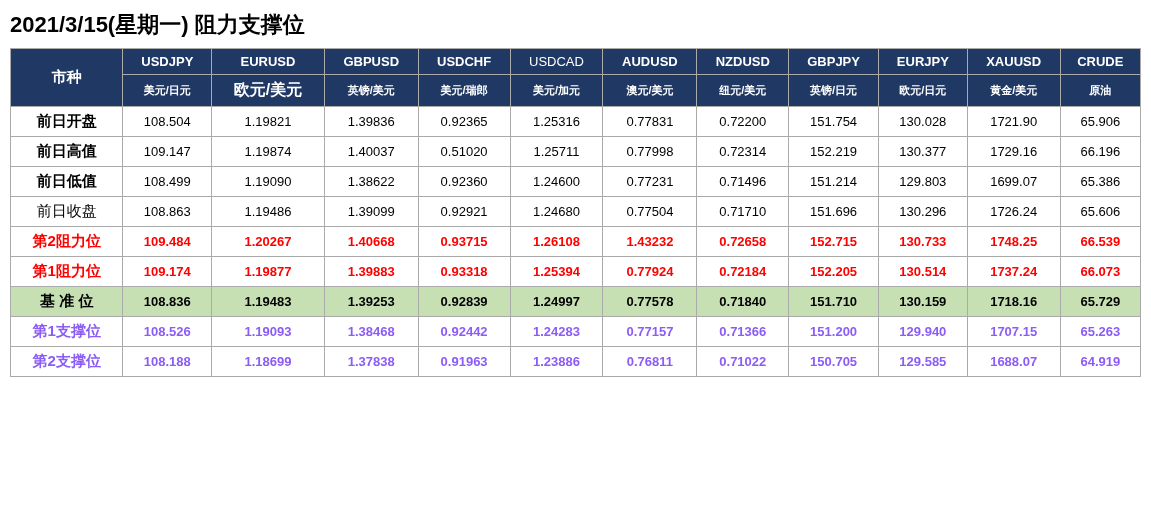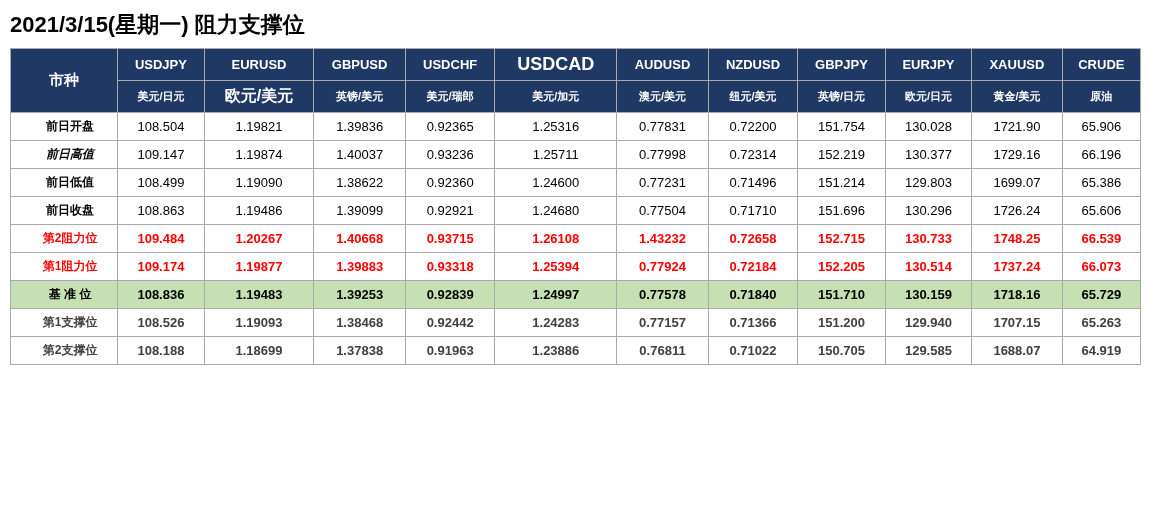--- a/index.html
+++ b/index.html
@@ -36,22 +36,21 @@
       background-color: #1f3864;
       color: #fff;
       font-weight: bold;
       font-size: 12px;
     }
     
     .label-cell {
       background-color: #1f3864;
       color: #fff;
       font-weight: bold;
-      font-size: 12px;
-      padding-left: 16px;
+      font-size: 15px;
     }
     
     .normal-row td {
       background-color: #fff;
       color: #000;
     }
     
     .resistance-row td {
       background-color: #fff;
       color: #ff0000;
@@ -63,40 +62,40 @@
       color: #000;
       font-weight: bold;
     }
     .base-row .label-cell {
       background-color: #c6e0b4;
       color: #000;
     }
     
     .support-row td {
       background-color: #fff;
-      color: #404040;
+      color: #8b5cf6;
       font-weight: bold;
     }
     
   </style>
 </head>
 <body>
 
 <div class="page-title">2021/3/15(星期一) 阻力支撑位</div>
 
 <table>
   <thead>
     <tr class="header-row-1">
       <th rowspan="2" style="vertical-align:middle; font-size:15px;">市种</th>
 
     <th style="font-weight: bold; font-size: 13px;">USDJPY</th>
         <th style="font-weight: bold; font-size: 13px;">EURUSD</th>
         <th style="font-weight: bold; font-size: 13px;">GBPUSD</th>
         <th style="font-weight: bold; font-size: 13px;">USDCHF</th>
-        <th style="font-weight: bold; font-size: 18px;">USDCAD</th>
+        <th style="font-weight: normal; font-size: 13px;">USDCAD</th>
         <th style="font-weight: bold; font-size: 13px;">AUDUSD</th>
         <th style="font-weight: bold; font-size: 13px;">NZDUSD</th>
         <th style="font-weight: bold; font-size: 13px;">GBPJPY</th>
         <th style="font-weight: bold; font-size: 13px;">EURJPY</th>
         <th style="font-weight: bold; font-size: 13px;">XAUUSD</th>
         <th style="font-weight: bold; font-size: 13px;">CRUDE</th>
       </tr>
     <tr class="header-row-2">
     <th style="font-size: 11px;">美元/日元</th>
         <th style="font-size: 16px;">欧元/美元</th>
@@ -120,25 +119,25 @@
         <td>0.92365</td>
         <td>1.25316</td>
         <td>0.77831</td>
         <td>0.72200</td>
         <td>151.754</td>
         <td>130.028</td>
         <td>1721.90</td>
         <td>65.906</td>
       </tr>
       <tr class="normal-row">
-        <td class="label-cell" style="font-weight: bold; font-style: italic;">前日高值</td>
+        <td class="label-cell" style="font-weight: bold;">前日高值</td>
         <td>109.147</td>
         <td>1.19874</td>
         <td>1.40037</td>
-        <td>0.93236</td>
+        <td>0.51020</td>
         <td>1.25711</td>
         <td>0.77998</td>
         <td>0.72314</td>
         <td>152.219</td>
         <td>130.377</td>
         <td>1729.16</td>
         <td>66.196</td>
       </tr>
       <tr class="normal-row">
         <td class="label-cell" style="font-weight: bold;">前日低值</td>
@@ -148,21 +147,21 @@
         <td>0.92360</td>
         <td>1.24600</td>
         <td>0.77231</td>
         <td>0.71496</td>
         <td>151.214</td>
         <td>129.803</td>
         <td>1699.07</td>
         <td>65.386</td>
       </tr>
       <tr class="normal-row">
-        <td class="label-cell" style="font-weight: bold;">前日收盘</td>
+        <td class="label-cell" style="font-weight: normal;">前日收盘</td>
         <td>108.863</td>
         <td>1.19486</td>
         <td>1.39099</td>
         <td>0.92921</td>
         <td>1.24680</td>
         <td>0.77504</td>
         <td>0.71710</td>
         <td>151.696</td>
         <td>130.296</td>
         <td>1726.24</td>

